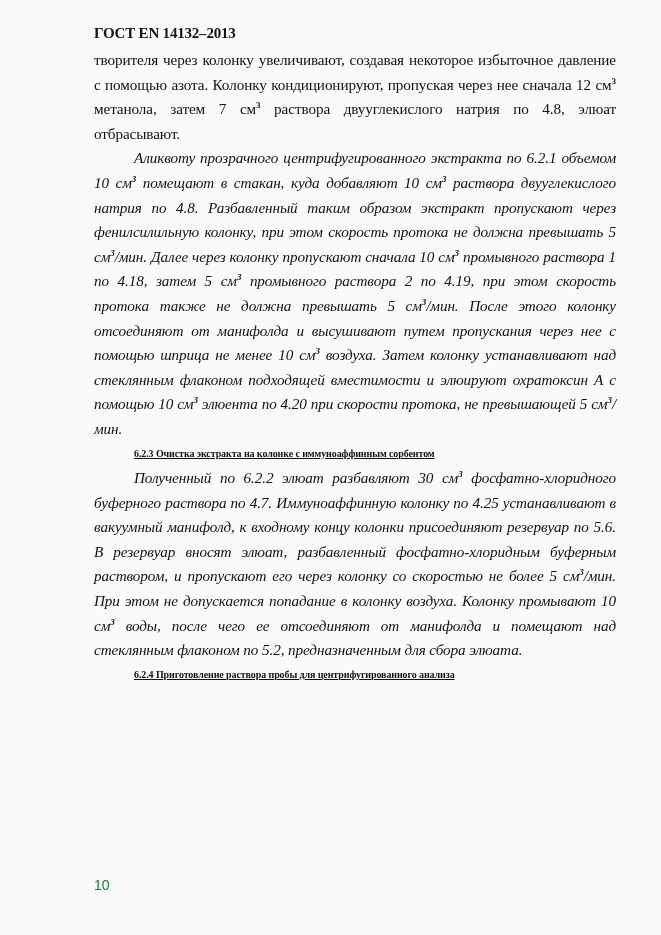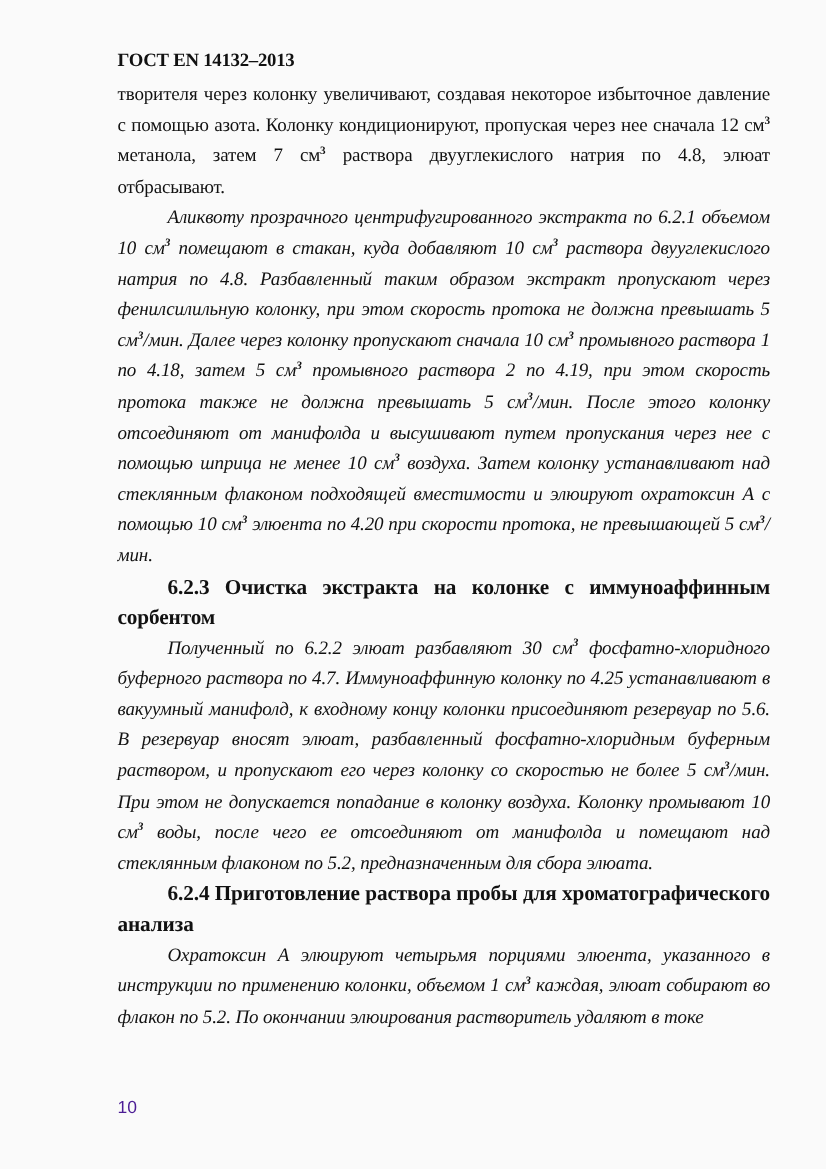--- a/index.html
+++ b/index.html
@@ -11,21 +11,21 @@
       width: 661px;
       height: 935px;
       position: relative;
       overflow: hidden;
       font-family: "Liberation Serif", "DejaVu Serif", serif;
       color: #111;
     }
     .page {
       position: absolute;
       left: 94px;
-      top: 40px;
+      top: 24px;
       width: 522px;
     }
     .doc-header {
       font-weight: bold;
       font-size: 15px;
       line-height: 18px;
       height: 20px;
       margin: 0 0 4px 0;
       letter-spacing: -0.2px;
     }
@@ -36,44 +36,45 @@
       text-align: justify;
       text-indent: 0;
       letter-spacing: -0.1px;
     }
     .para.indent {
       text-indent: 40px;
       font-style: italic;
     }
     .section-heading {
       font-weight: bold;
-      font-size: 17px;
+      font-size: 10px;
       line-height: 24.6px;
       margin: 0;
       text-indent: 40px;
       text-align: justify;
       letter-spacing: -0.1px;
+      text-decoration: underline;
     }
     .section-heading.spread {
       text-align: justify;
     }
     sup {
       font-size: 9px;
       font-weight: bold;
       line-height: 0;
       vertical-align: 6px;
     }
     .page-number {
       position: absolute;
       left: 94px;
       top: 877px;
       font-size: 14px;
       line-height: 16px;
       font-family: "Liberation Sans", "DejaVu Sans", sans-serif;
-      color: #4c1d95;
+      color: #15803d;
     }
   </style>
 </head>
 <body>
 
 <div class="page">
   <div class="doc-header">ГОСТ EN 14132–2013</div>
 
   <p class="para">
     <span>творителя через колонку увеличивают, создавая некоторое избыточное дав­ление с помощью азота. Колонку кондиционируют, пропуская через нее сна­чала 12 см</span><sup>3</sup><span> метанола, затем 7 см</span><sup>3</sup><span> раствора двууглекислого натрия по 4.8, элюат отбрасывают.</span>
@@ -82,20 +83,17 @@
   <p class="para indent">
     <span>Аликвоту прозрачного центрифугированного экстракта по 6.2.1 объе­мом 10 см</span><sup>3</sup><span> помещают в стакан, куда добавляют 10 см</span><sup>3</sup><span> раствора двууглекис­лого натрия по 4.8. Разбавленный таким образом экстракт пропускают через фенилсилильную колонку, при этом скорость протока не должна превышать 5 см</span><sup>3</sup><span>/мин. Далее через колонку пропускают сначала 10 см</span><sup>3</sup><span> промывного рас­твора 1 по 4.18, затем 5 см</span><sup>3</sup><span> промывного раствора 2 по 4.19, при этом ско­рость протока также не должна превышать 5 см</span><sup>3</sup><span>/мин. После этого колонку отсоединяют от манифолда и высушивают путем пропускания через нее с помощью шприца не менее 10 см</span><sup>3</sup><span> воздуха. Затем колонку устанавливают над стеклянным флаконом подходящей вместимости и элюируют охратоксин А с помощью 10 см</span><sup>3</sup><span> элюента по 4.20 при скорости протока, не превышающей 5 см</span><sup>3</sup><span>/мин.</span>
   </p>
 
   <p class="section-heading">6.2.3 Очистка экстракта на колонке с иммуноаффинным сорбентом</p>
 
   <p class="para indent">
     <span>Полученный по 6.2.2 элюат разбавляют 30 см</span><sup>3</sup><span> фосфатно-хлоридного буферного раствора по 4.7. Иммуноаффинную колонку по 4.25 устанавлива­ют в вакуумный манифолд, к входному концу колонки присоединяют резер­вуар по 5.6. В резервуар вносят элюат, разбавленный фосфатно-хлоридным буферным раствором, и пропускают его через колонку со скоростью не более 5 см</span><sup>3</sup><span>/мин. При этом не допускается попадание в колонку воздуха. Колонку промывают 10 см</span><sup>3</sup><span> воды, после чего ее отсоединяют от манифолда и поме­щают над стеклянным флаконом по 5.2, предназначенным для сбора элюата.</span>
   </p>
 
-  <p class="section-heading spread">6.2.4 Приготовление раствора пробы для хроматографического анализа</p>
+  <p class="section-heading spread">6.2.4 Приготовление раствора пробы для центрифугированного анализа</p>
 
-  <p class="para indent">
-    <span>Охратоксин А элюируют четырьмя порциями элюента, указанного в инструкции по применению колонки, объемом 1 см</span><sup>3</sup><span> каждая, элюат собирают во флакон по 5.2. По окончании элюирования растворитель удаляют в токе</span>
-  </p>
 </div>
 
 <div class="page-number">10</div>
 
 </body></html>

